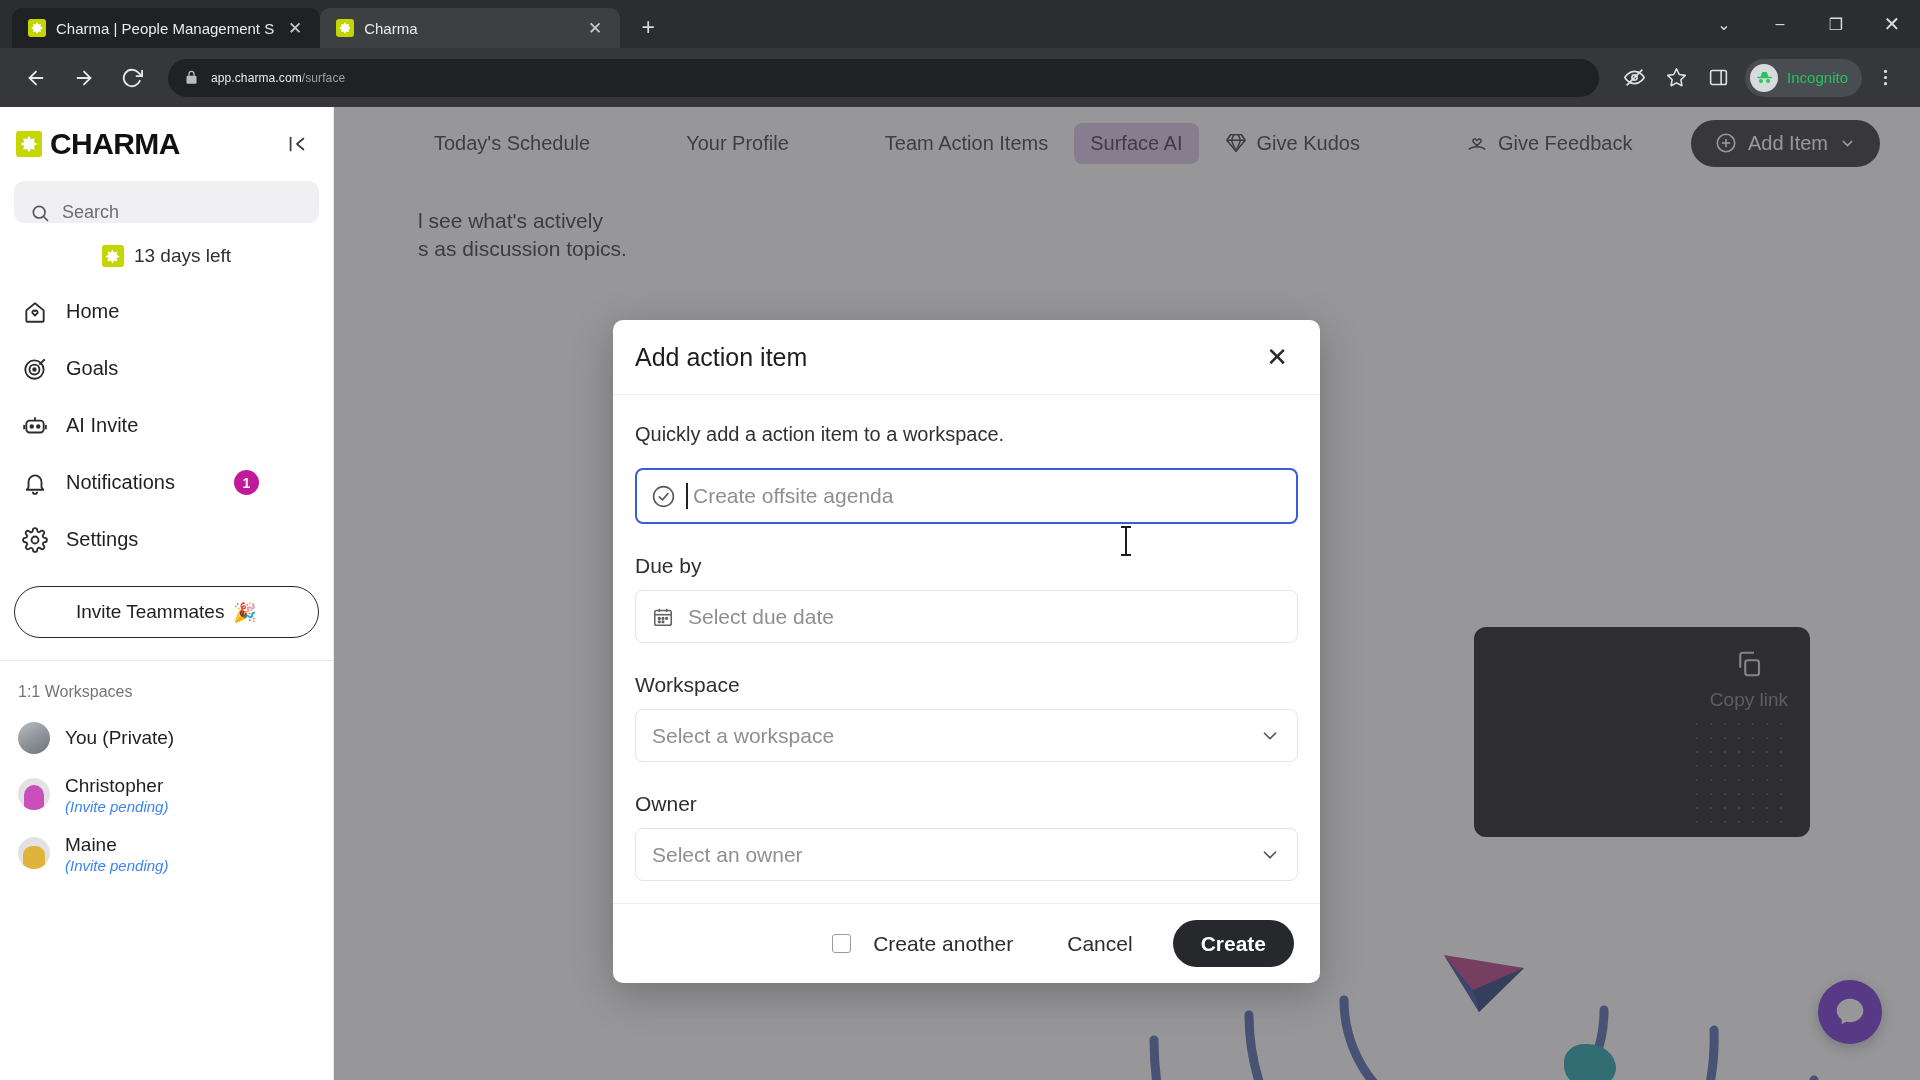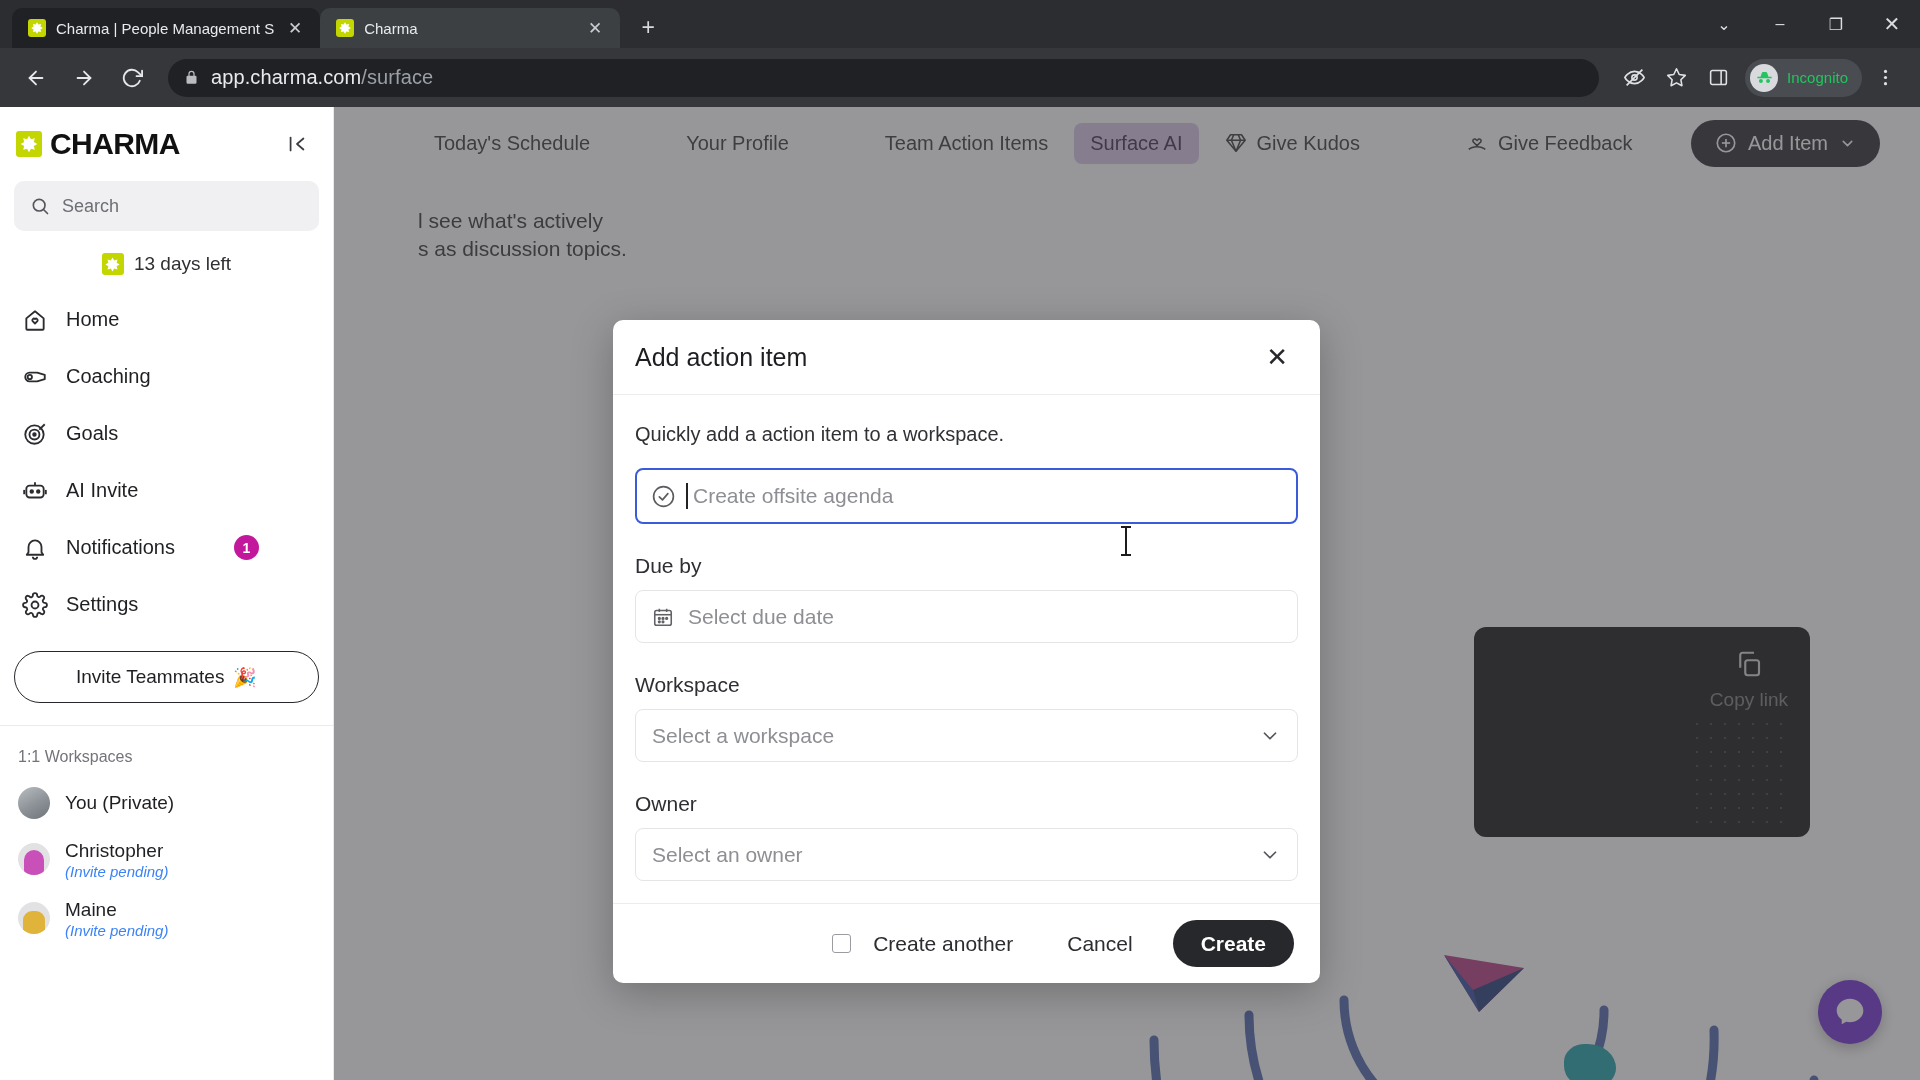--- a/index.html
+++ b/index.html
@@ -66,21 +66,21 @@
     color: #e5e7ea;
   }
   .navbtn svg { width: 22px; height: 22px; }
   .omnibox {
     flex: 1; height: 38px; background: #202124; border-radius: 19px;
     display: flex; align-items: center; gap: 12px;
     padding: 0 16px; margin: 0 8px;
   }
   .lock-ic { color: #b9bcc0; display: flex; }
   .lock-ic svg { width: 15px; height: 15px; }
-  .url { font-size: 20px; color: #e8eaed; letter-spacing: .1px; }
+  .url { font-size: 12px; color: #e8eaed; letter-spacing: .1px; }
   .url .path { color: #9aa0a6; }
   .tb-right { display: flex; align-items: center; gap: 4px; }
   .tb-ic {
     width: 38px; height: 38px; border-radius: 50%;
     display: flex; align-items: center; justify-content: center;
     color: #dfe1e5;
   }
   .tb-ic svg { width: 21px; height: 21px; }
   .incognito-chip {
     display: flex; align-items: center; gap: 9px;
@@ -122,22 +122,22 @@
     font-size: 30px; font-weight: 700; letter-spacing: -.6px; color: #111;
   }
   .collapse-btn {
     color: #3b3b3f; font-size: 22px; line-height: 1;
     width: 28px; height: 28px; display: flex;
     align-items: center; justify-content: center;
   }
   .collapse-btn svg { width: 22px; height: 22px; }
 
   .search-box {
-    margin: 10px 14px 0 14px; height: 50px; background: #f0f0f2;
-    border-radius: 10px; display: flex; align-items: center;
+    margin: 10px 14px 0 14px; height: 42px; background: #f0f0f2;
+    border-radius: 10px; display: flex; align-items: flex-end;
     gap: 12px; padding: 0 16px;
   }
   .search-box svg { width: 20px; height: 20px; color: #55565b; }
   .search-box .ph { color: #6e6f75; font-size: 18px; }
 
   .trial-row {
     display: flex; align-items: center; justify-content: center;
     gap: 10px; padding: 22px 0 8px 0;
   }
   .trial-mark {
@@ -468,29 +468,20 @@
 
       <div class="nav">
         <div class="nav-item">
           <span class="ic">
             <svg viewBox="0 0 24 24" fill="none" stroke="currentColor" stroke-width="1.7" stroke-linejoin="round">
                 <path d="M4 10.5L12 4l8 6.5V20a1 1 0 0 1-1 1H5a1 1 0 0 1-1-1z"></path>
                 <path d="M12 15.2l-2.2-2.1a1.5 1.5 0 0 1 2.2-2 1.5 1.5 0 0 1 2.2 2z"></path>
               </svg>
           </span>
           <span class="lbl">Home</span>
-        </div>
-        <div class="nav-item">
-          <span class="ic">
-            <svg viewBox="0 0 24 24" fill="none" stroke="currentColor" stroke-width="1.7" stroke-linejoin="round">
-                <path d="M3 12a4 4 0 0 1 4-4h7l7 2v4l-7 2H7a4 4 0 0 1-4-4z"></path>
-                <circle cx="7.2" cy="12" r="2"></circle>
-              </svg>
-          </span>
-          <span class="lbl">Coaching</span>
         </div>
         <div class="nav-item">
           <span class="ic">
             <svg viewBox="0 0 24 24" fill="none" stroke="currentColor" stroke-width="1.7">
                 <circle cx="11.5" cy="12.5" r="8.5"></circle>
                 <circle cx="11.5" cy="12.5" r="4.6"></circle>
                 <circle cx="11.5" cy="12.5" r="1.2" fill="currentColor"></circle>
                 <path d="M16 8l5-5"></path>
               </svg>
           </span>

